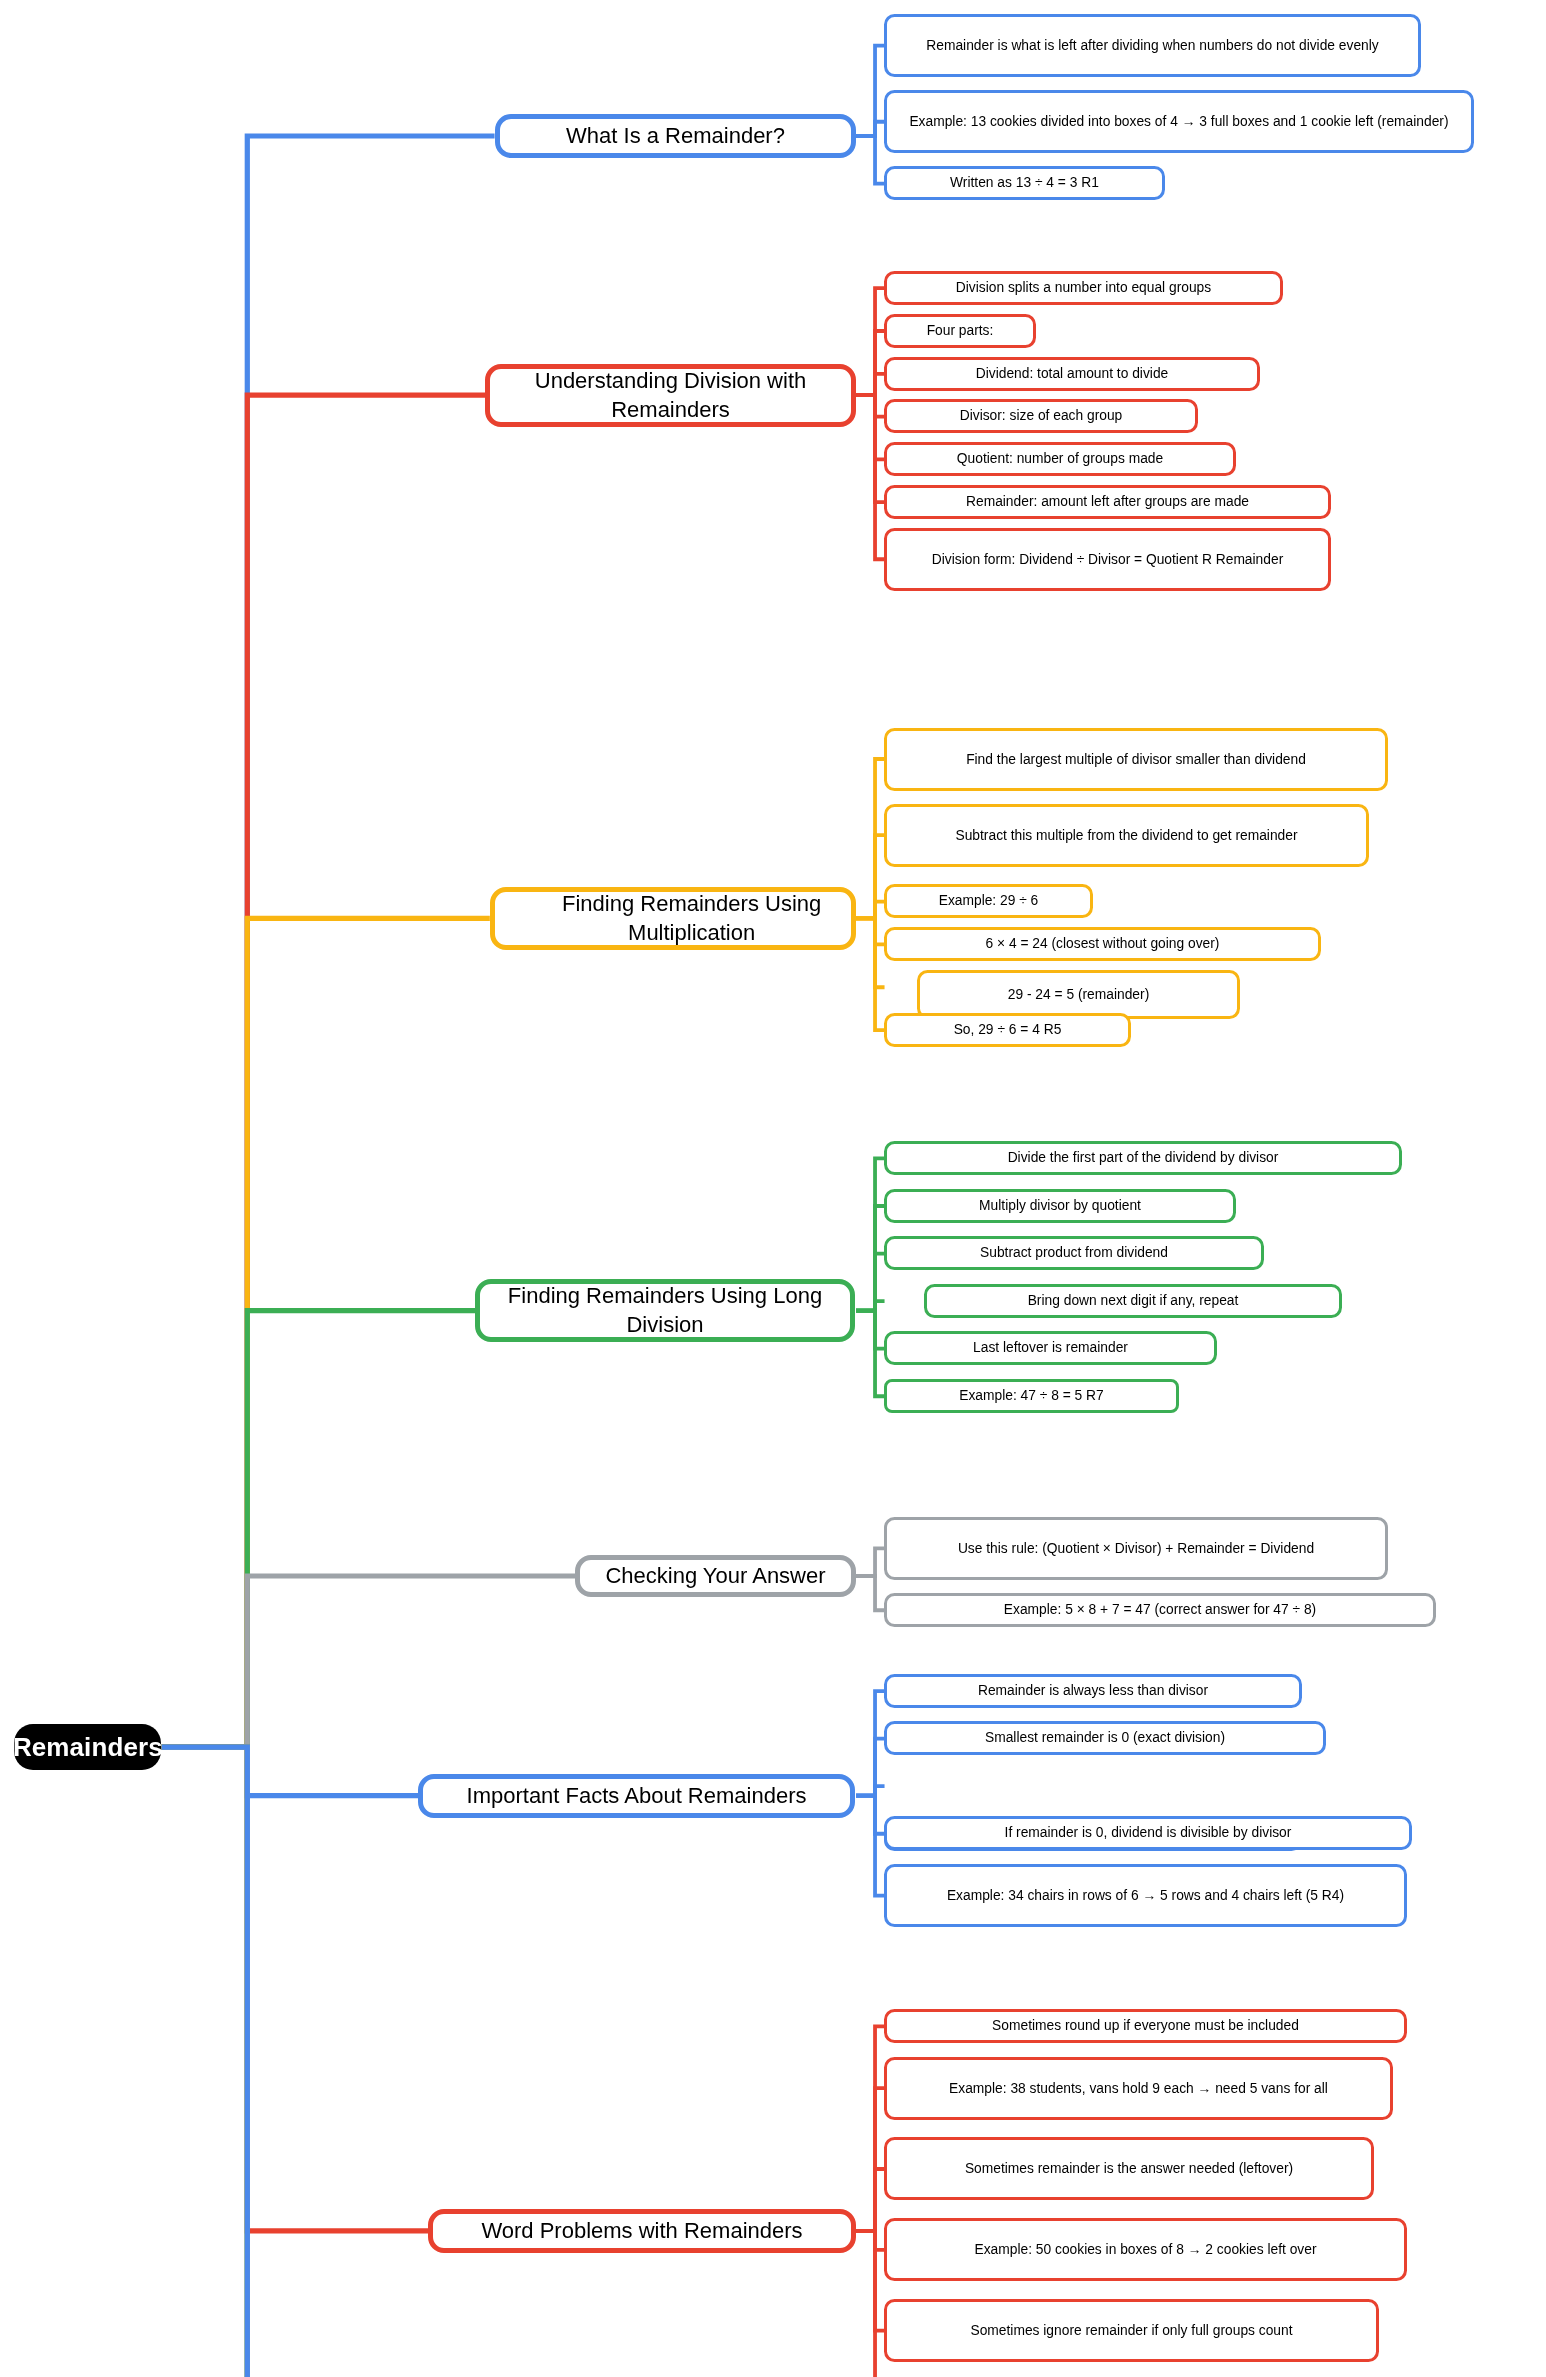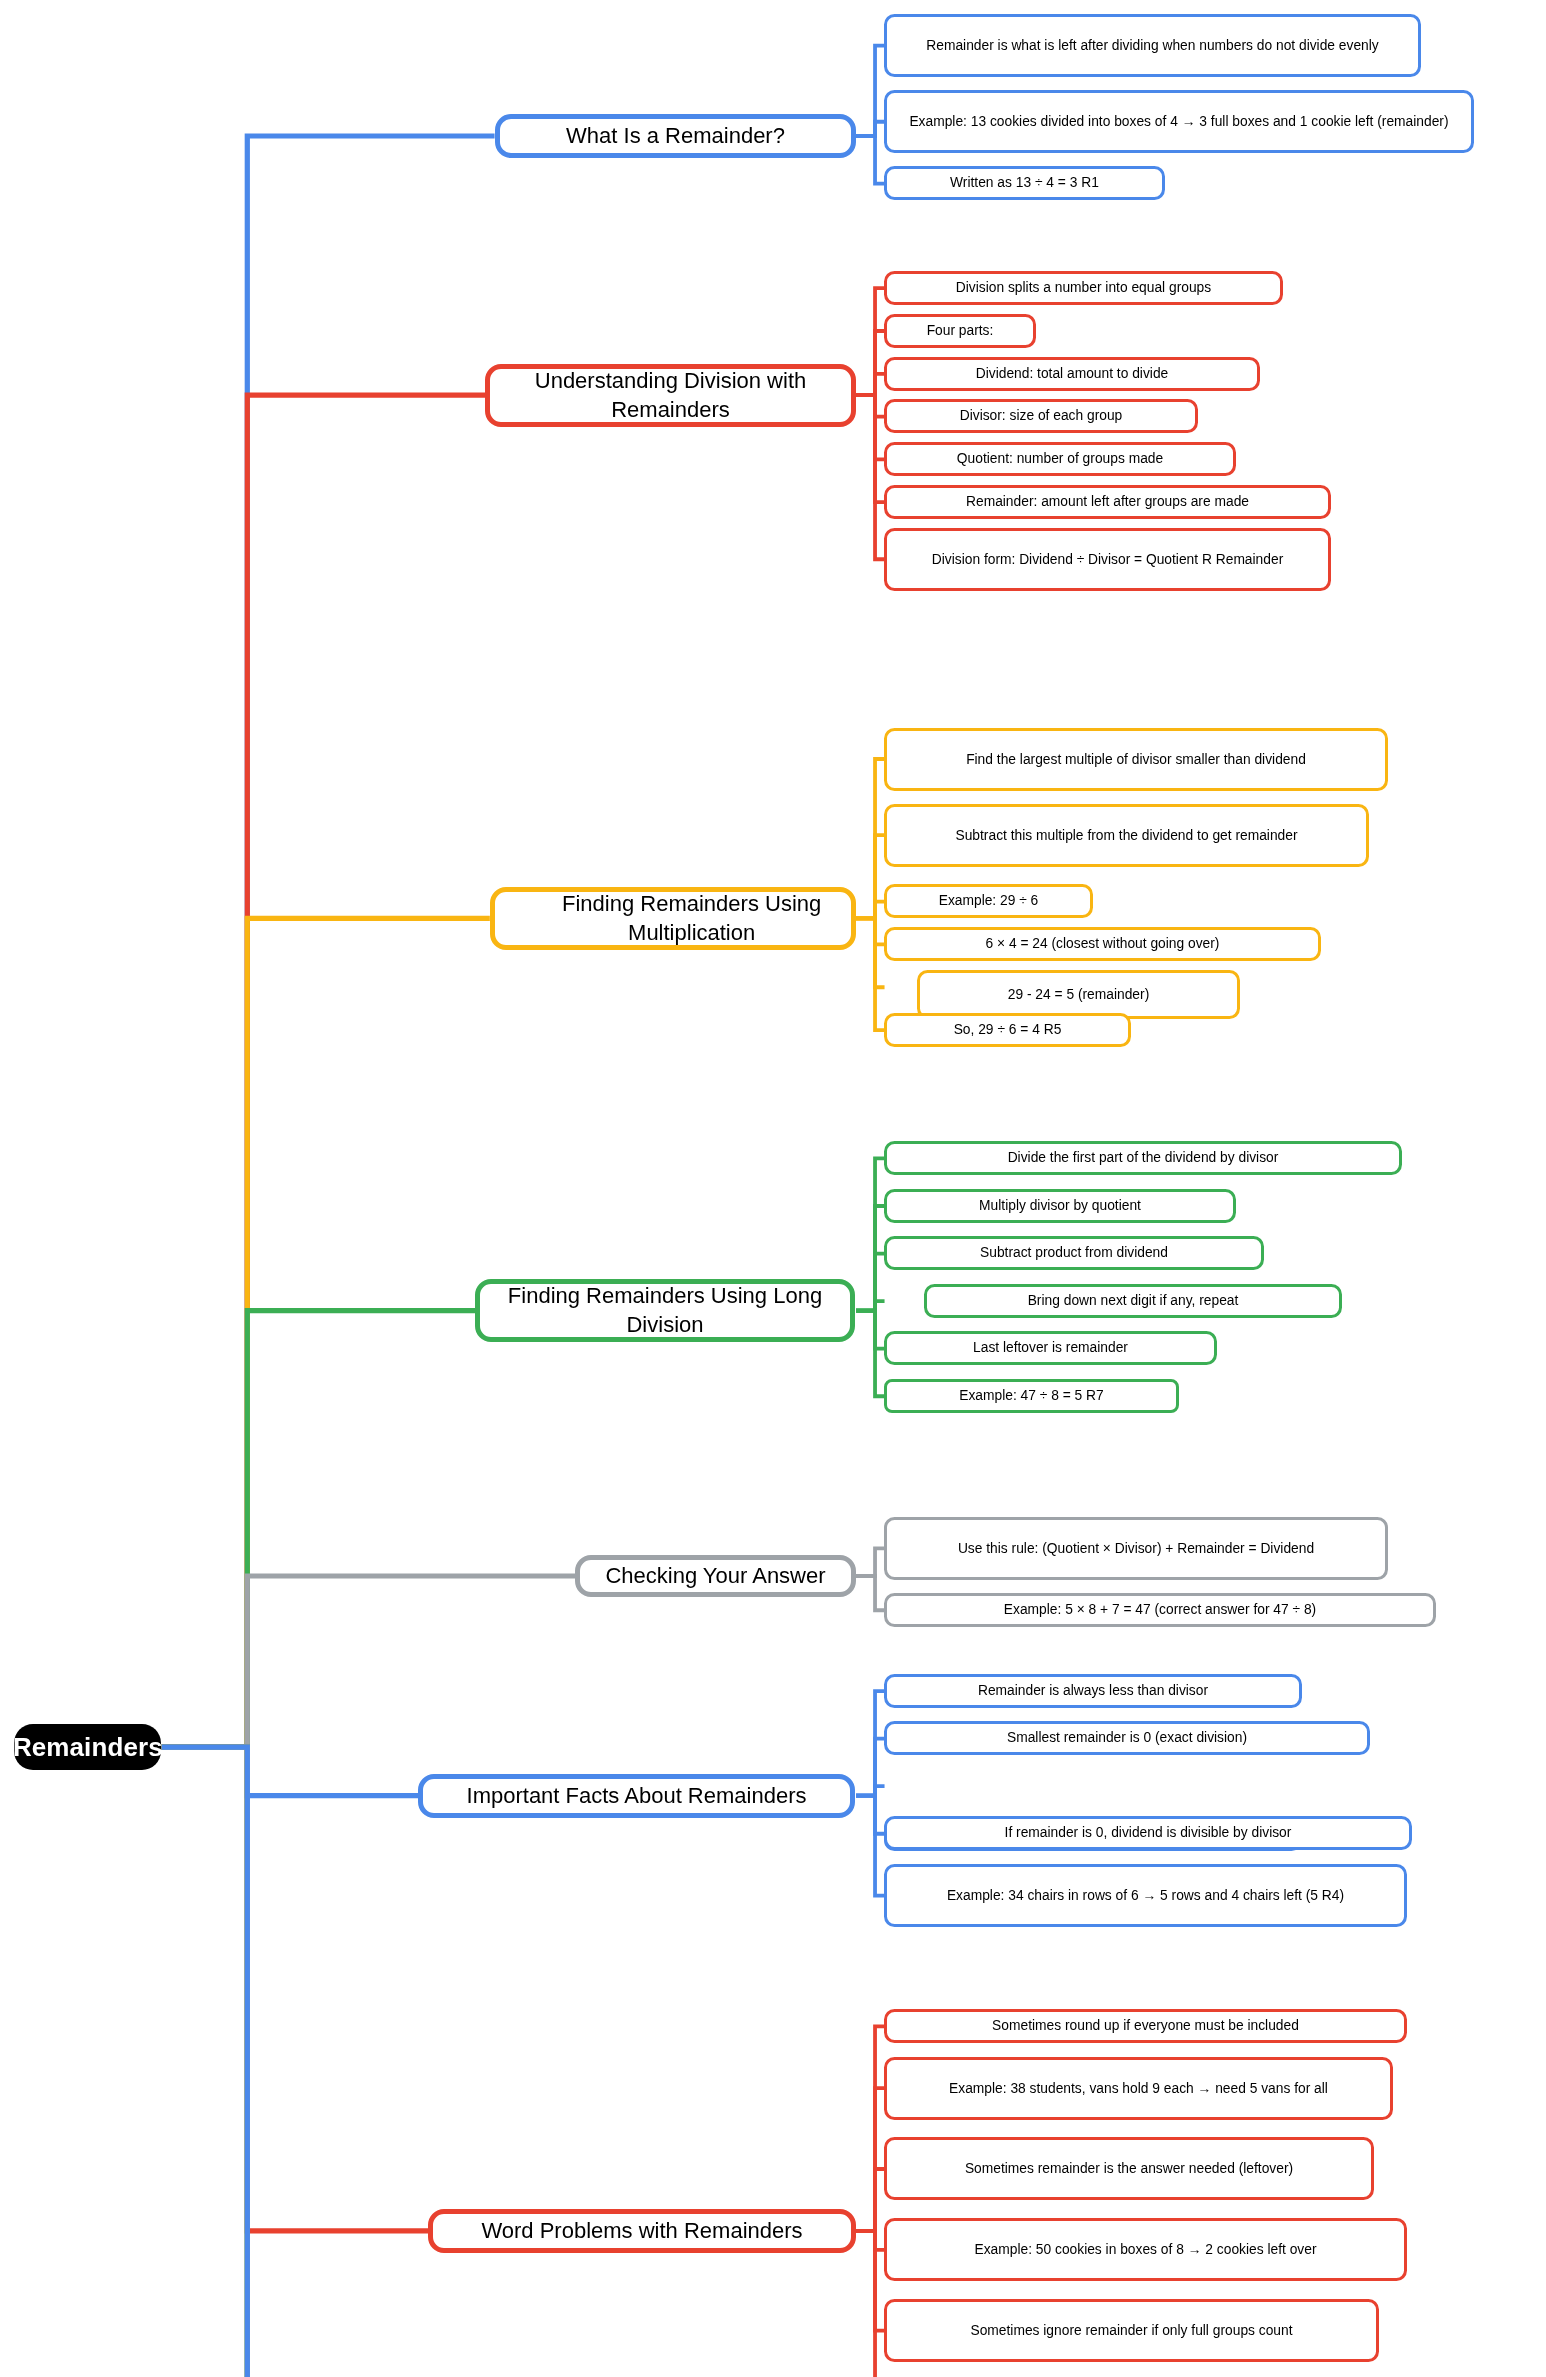--- a/index.html
+++ b/index.html
@@ -221,21 +221,21 @@
       </div>
       <div class="node l2 c-gray" style="left: 884px; top: 1593px; width: 552px; height: 34px;">
         <span>Example: 5 × 8 + 7 = 47 (correct answer for 47 ÷ 8)</span>
       </div>
       <div class="node l1 c-blue" style="left: 418px; top: 1774px; width: 437px; height: 44px;">
         <span>Important Facts About Remainders</span>
       </div>
       <div class="node l2 c-blue" style="left: 884px; top: 1674px; width: 418px; height: 34px;">
         <span>Remainder is always less than divisor</span>
       </div>
-      <div class="node l2 c-blue" style="left: 884px; top: 1721px; width: 486px; height: 34px;">
+      <div class="node l2 c-blue" style="left: 884px; top: 1721px; width: 442px; height: 34px;">
         <span>Smallest remainder is 0 (exact division)</span>
       </div>
       <div class="node l2 c-blue" style="left: 884px; top: 1769px; width: 418px; height: 34px; margin-top: 48px;">
         <span>Largest remainder is divisor minus 1</span>
       </div>
       <div class="node l2 c-blue" style="left: 884px; top: 1816px; width: 528px; height: 34px;">
         <span>If remainder is 0, dividend is divisible by divisor</span>
       </div>
       <div class="node l2 c-blue" style="left: 884px; top: 1864px; width: 523px; height: 63px;">
         <span>Example: 34 chairs in rows of 6 → 5 rows and 4 chairs left (5 R4)</span>

